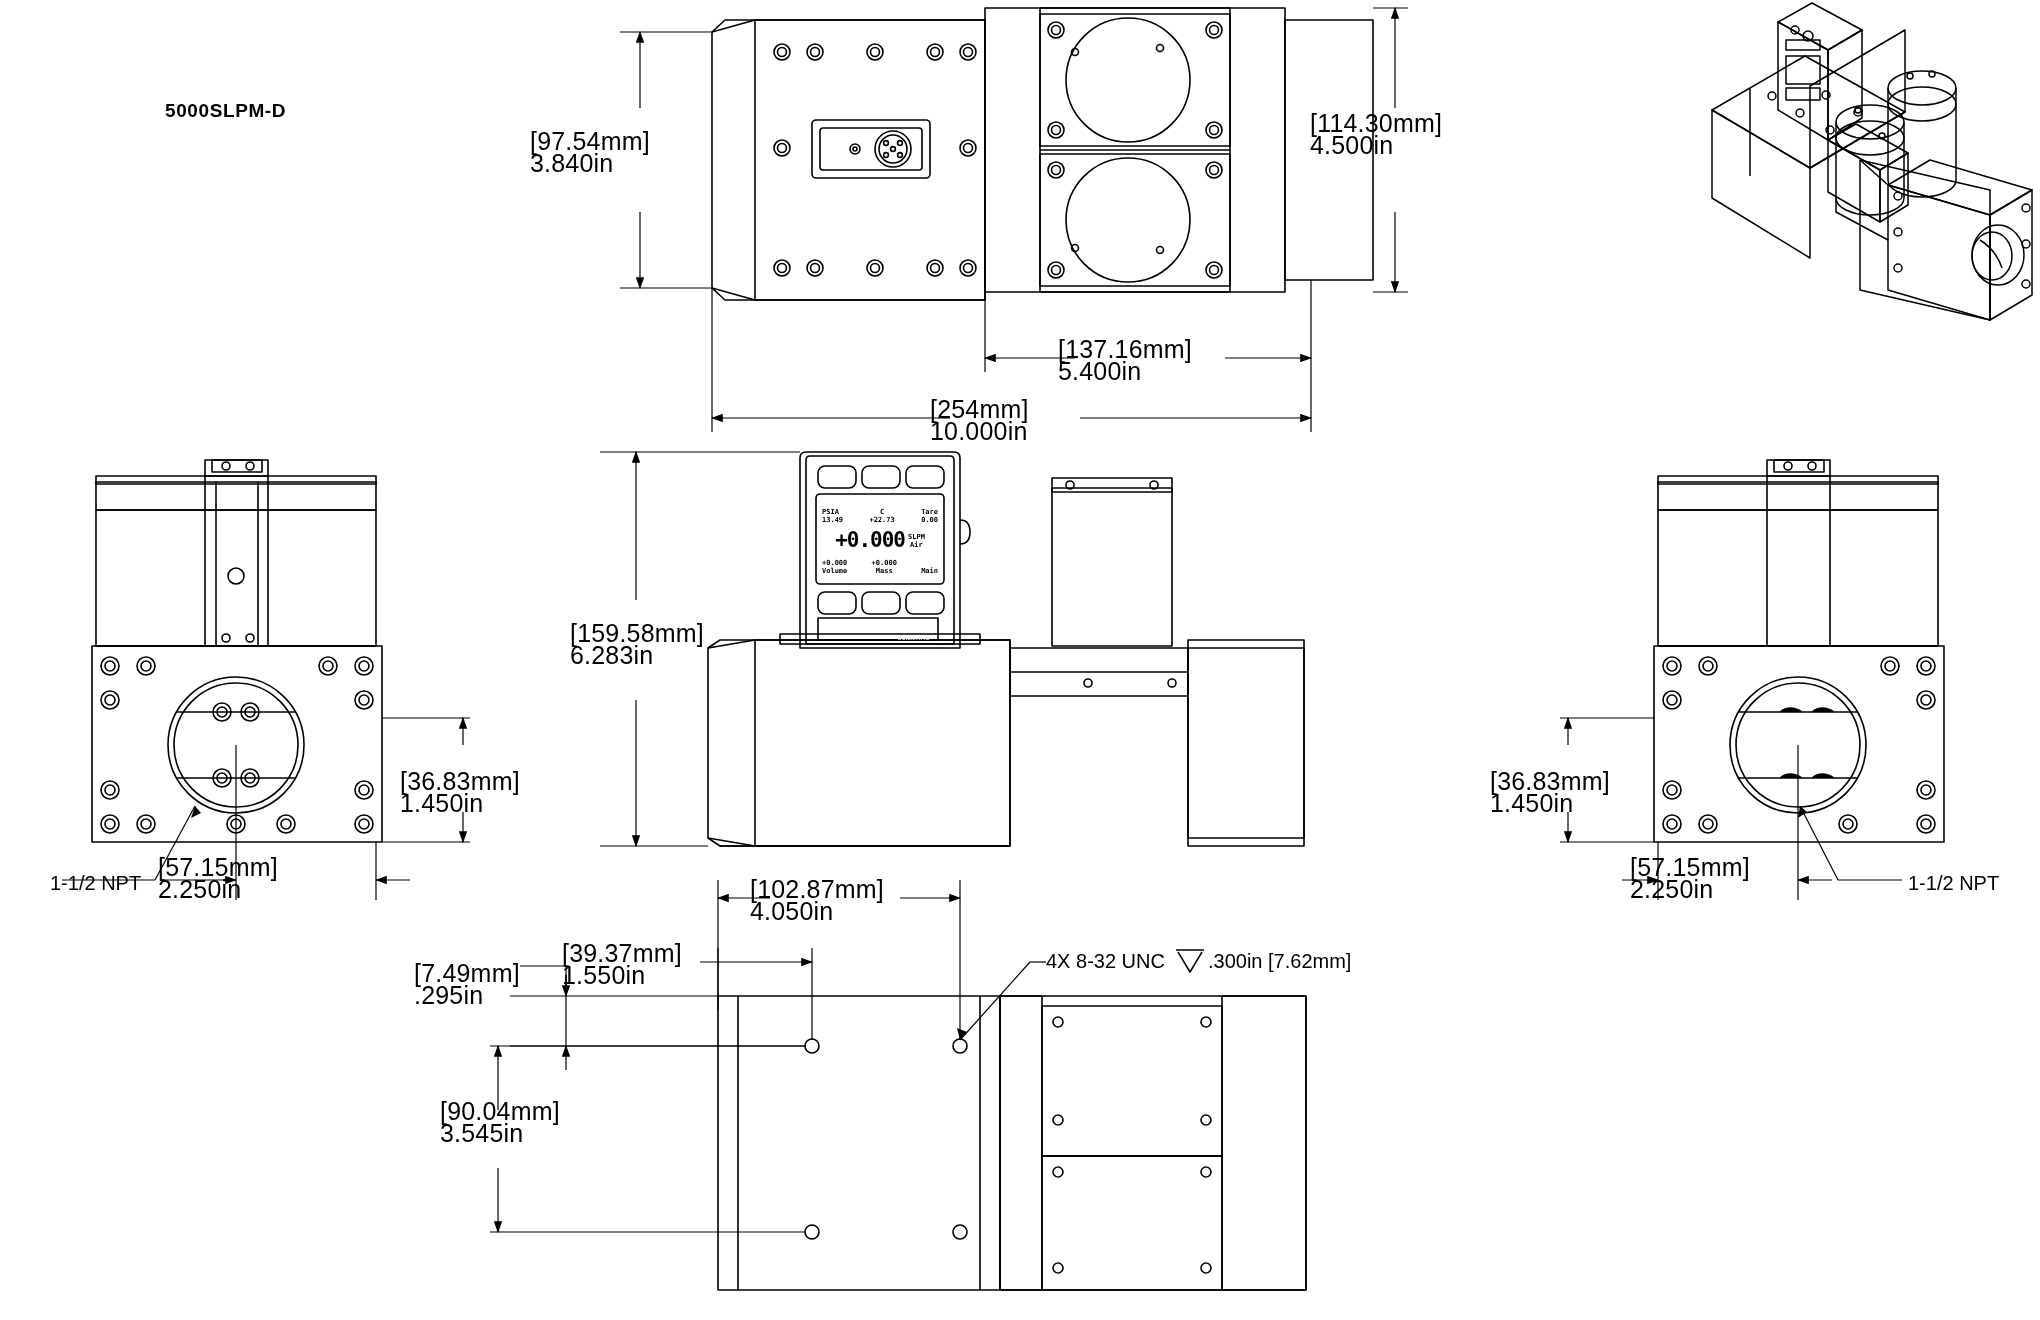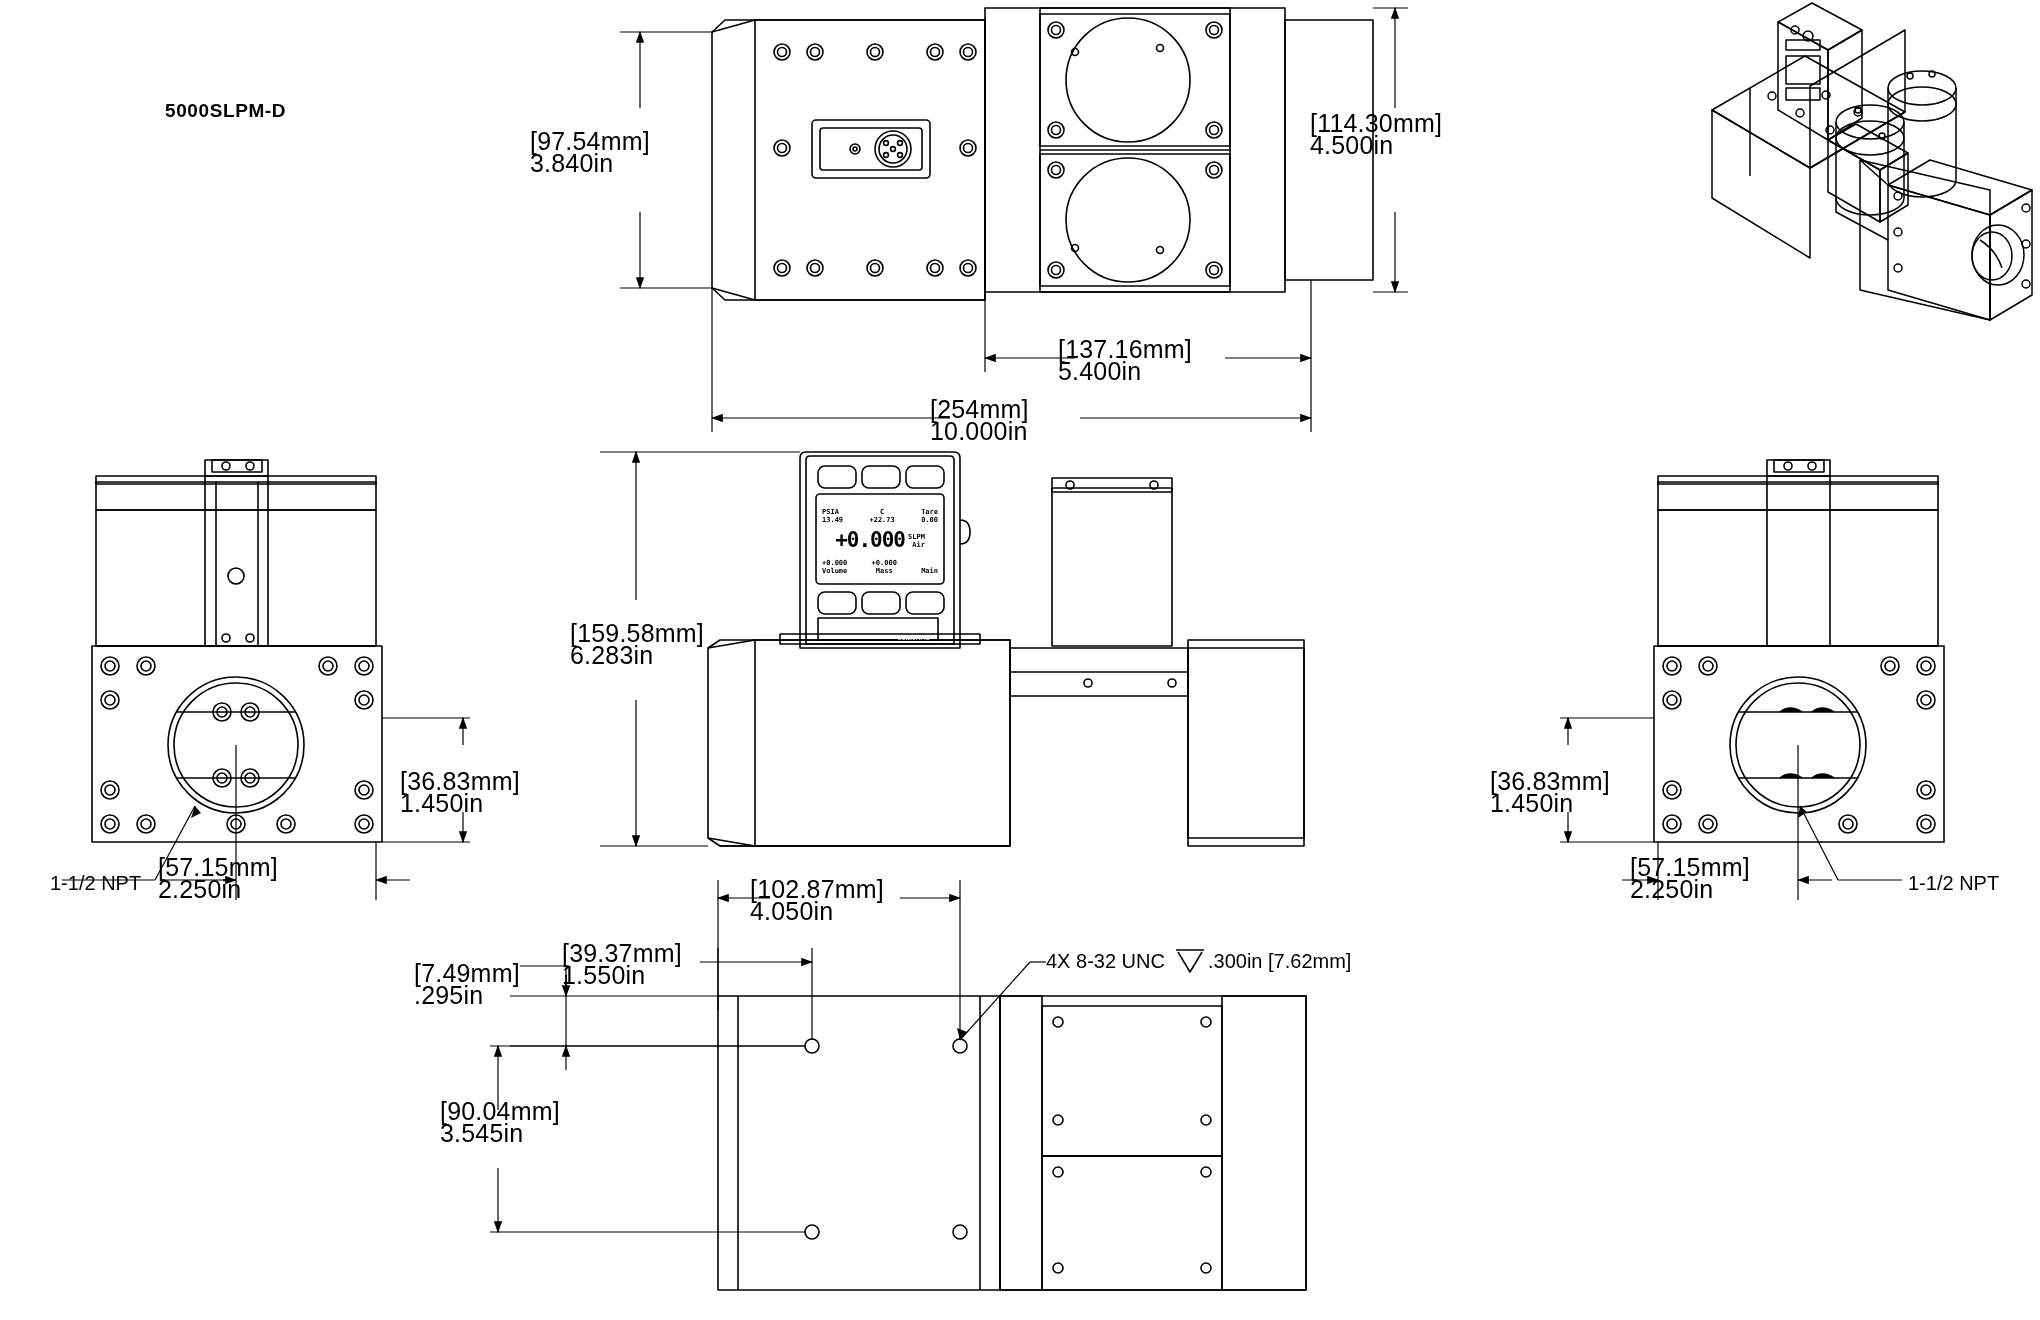--- a/index.html
+++ b/index.html
@@ -9,21 +9,21 @@
   svg.drw{position:absolute;left:0;top:0;width:2040px;height:1320px;}
   .dimtxt{position:absolute;font-size:25px;line-height:22px;text-align:left;
           white-space:nowrap;color:#000;letter-spacing:.2px;}
   .dimtxt .l2{display:block;}
   .lbl{position:absolute;font-size:20px;white-space:nowrap;color:#000;}
   .title{position:absolute;font-size:19px;font-weight:bold;letter-spacing:.6px;
          white-space:nowrap;color:#000000;}
   .lcd{position:absolute;color:#000;font-family:"DejaVu Sans Mono","Liberation Mono",monospace;}
   .lcd-sm{font-size:7px;font-weight:bold;line-height:8px;}
   .lcd-big{font-size:21px;font-weight:bold;line-height:21px;letter-spacing:-1px;}
-  .lcd-unit{font-size:7px;font-weight:bold;line-height:8px;text-align:right;}
+  .lcd-unit{font-size:7px;font-weight:bold;line-height:8px;text-align:center;}
   .logo{position:absolute;font-size:13px;font-weight:normal;font-style:italic;
         letter-spacing:-.5px;font-family:"Liberation Sans",sans-serif;}
   .logo-sub{position:absolute;font-size:5px;font-weight:bold;letter-spacing:.4px;}
 </style>
 </head>
 <body>
 
 <div class="sheet">
 
 <svg class="drw" viewBox="0 0 2040 1320">

